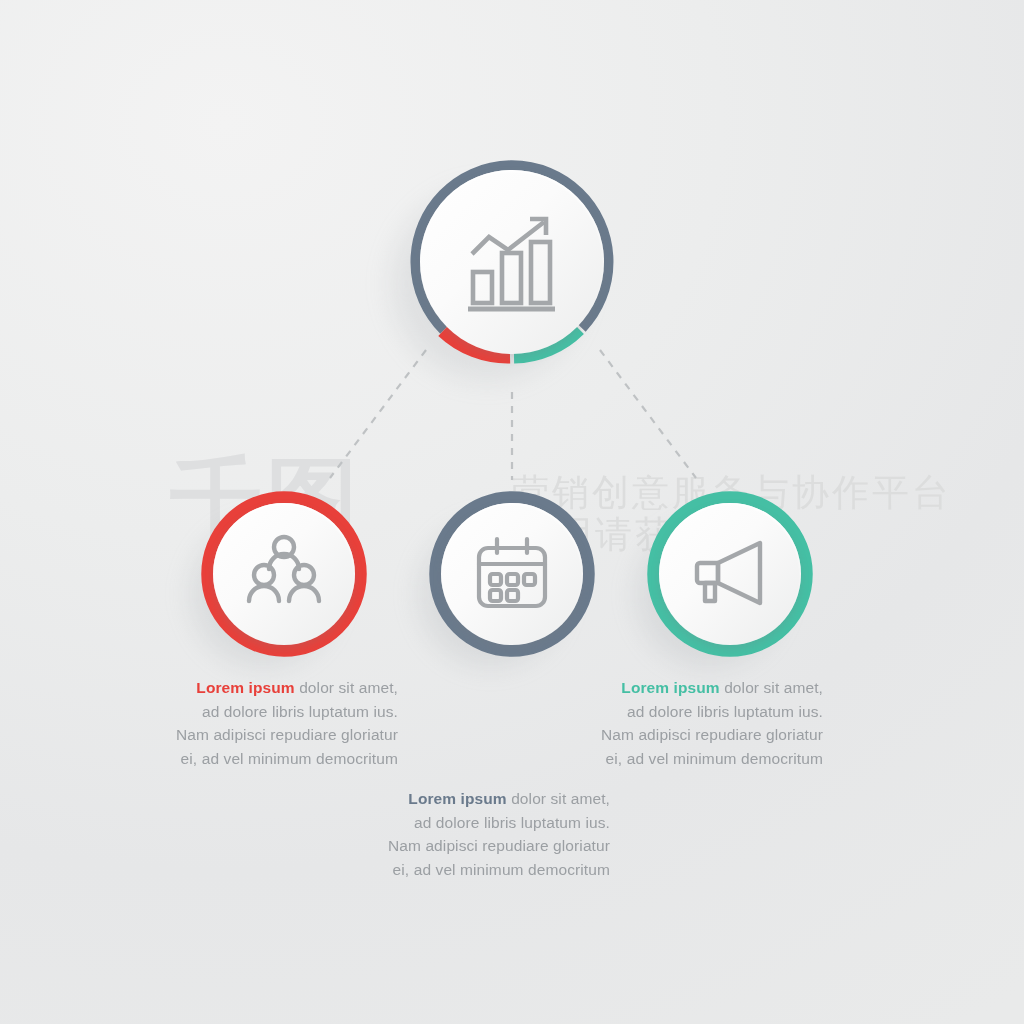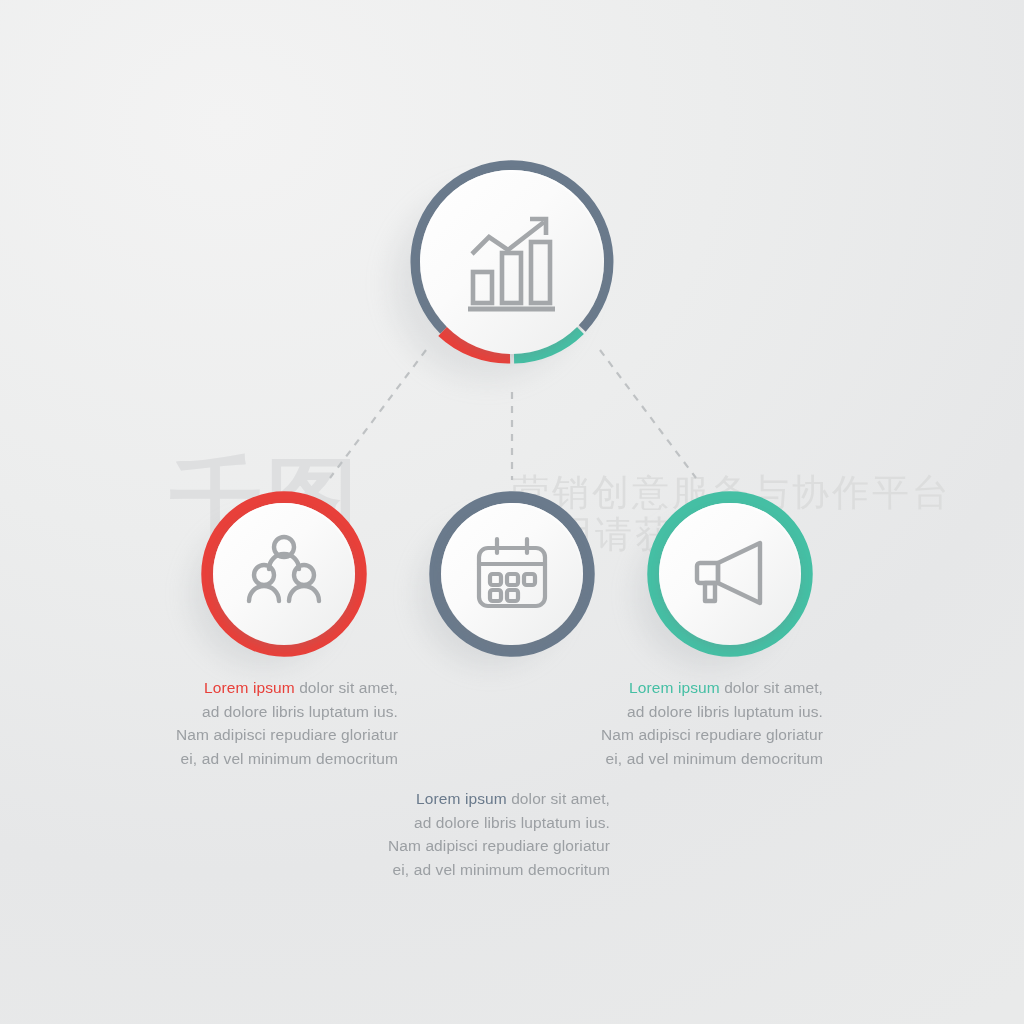--- a/index.html
+++ b/index.html
@@ -122,21 +122,21 @@
   .txt {
     position: absolute;
     font-family: "Liberation Sans", sans-serif;
     font-size: 15.5px;
     line-height: 1.52;
     color: #9b9fa3;
     text-align: right;
     letter-spacing: 0.1px;
   }
   .txt .lead {
-    font-weight: normal;
+    font-weight: bold;
     margin-left: 40px;
   }
   #txt-left  { left: 150px; top: 676px; width: 248px; }
   #txt-mid   { left: 355px; top: 787px; width: 255px; }
   #txt-right { left: 575px; top: 676px; width: 248px; }
 </style>
 </head>
 <body>
 
 <div id="infographic">

